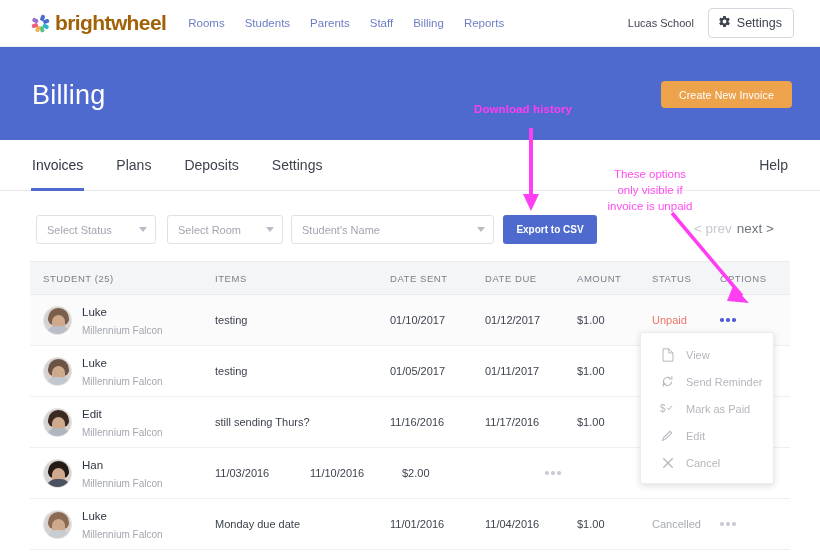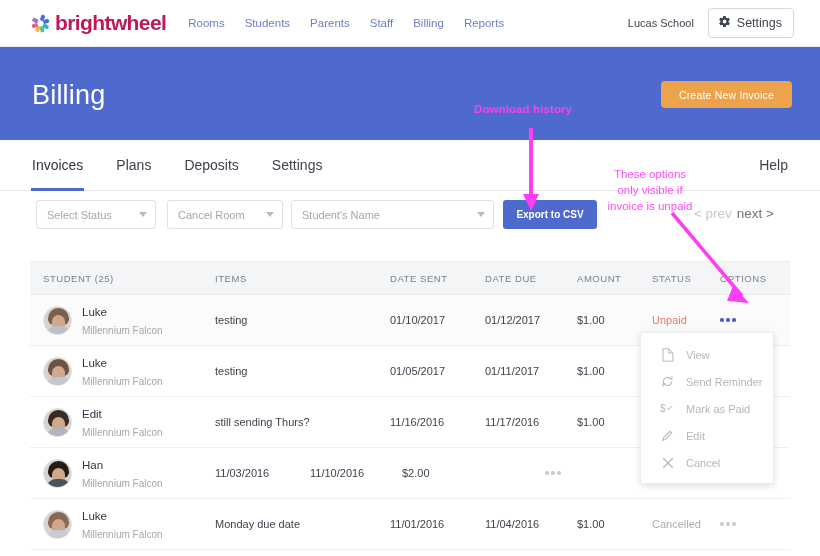--- a/index.html
+++ b/index.html
@@ -13,21 +13,21 @@
 
   
   .topnav {
     position: absolute; top: 0; left: 0; width: 820px; height: 47px;
     background: #ffffff; display: flex; align-items: center;
     border-bottom: 1px solid #eceef2;
   }
   .logo-wrap { display: flex; align-items: center; margin-left: 30px; }
   .logo-mark { width: 21px; height: 21px; position: relative; margin-right: 4px; }
   .logo-text {
-    font-size: 21px; font-weight: bold; color: #be185d;
+    font-size: 21px; font-weight: bold; color: #a16207;
     letter-spacing: -0.6px;
   }
   .nav-links { display: flex; align-items: center; margin-left: 22px; }
   .nav-link {
     font-size: 11.5px; color: #6d7ec4; margin-right: 20px;
     cursor: pointer; white-space: nowrap;
   }
   .nav-right {
     margin-left: auto; margin-right: 26px; display: flex; align-items: center;
   }
@@ -72,21 +72,21 @@
     content: ""; position: absolute; left: -1px; right: -1px; bottom: 0;
     height: 3px; background: #4f6ace;
   }
   .tab-help {
     margin-left: auto; margin-right: 32px;
     font-size: 14px; color: #3d434e; cursor: pointer;
   }
 
   
   .filterbar {
-    position: absolute; top: 190px; left: 0; width: 799px; height: 50px;
+    position: absolute; top: 205px; left: 0; width: 799px; height: 50px;
   }
   .select {
     position: absolute; height: 29px; border: 1px solid #dfe1e6;
     border-radius: 3px; background: #fff;
     display: flex; align-items: center; padding: 0 8px 0 10px;
     font-size: 11px; color: #a2a6af; cursor: pointer;
   }
   .select .caret {
     margin-left: auto; width: 0; height: 0;
     border-left: 4px solid transparent; border-right: 4px solid transparent;
@@ -243,21 +243,21 @@
     <span class="tab">Settings</span>
     <span class="tab-help">Help</span>
   </div>
 
   <div class="filterbar">
     <div class="select" id="sel-status">
       <span>Select Status</span>
       <span class="caret"></span>
     </div>
     <div class="select" id="sel-room">
-      <span>Cancel Room</span>
+      <span>Select Room</span>
       <span class="caret"></span>
     </div>
     <div class="select" id="sel-name">
       <span>Student's Name</span>
       <span class="caret"></span>
     </div>
     <button class="export-btn">Export to CSV</button>
     <div class="pager">
       <span class="prev">&lt; prev</span>
       <span class="next">next &gt;</span>

